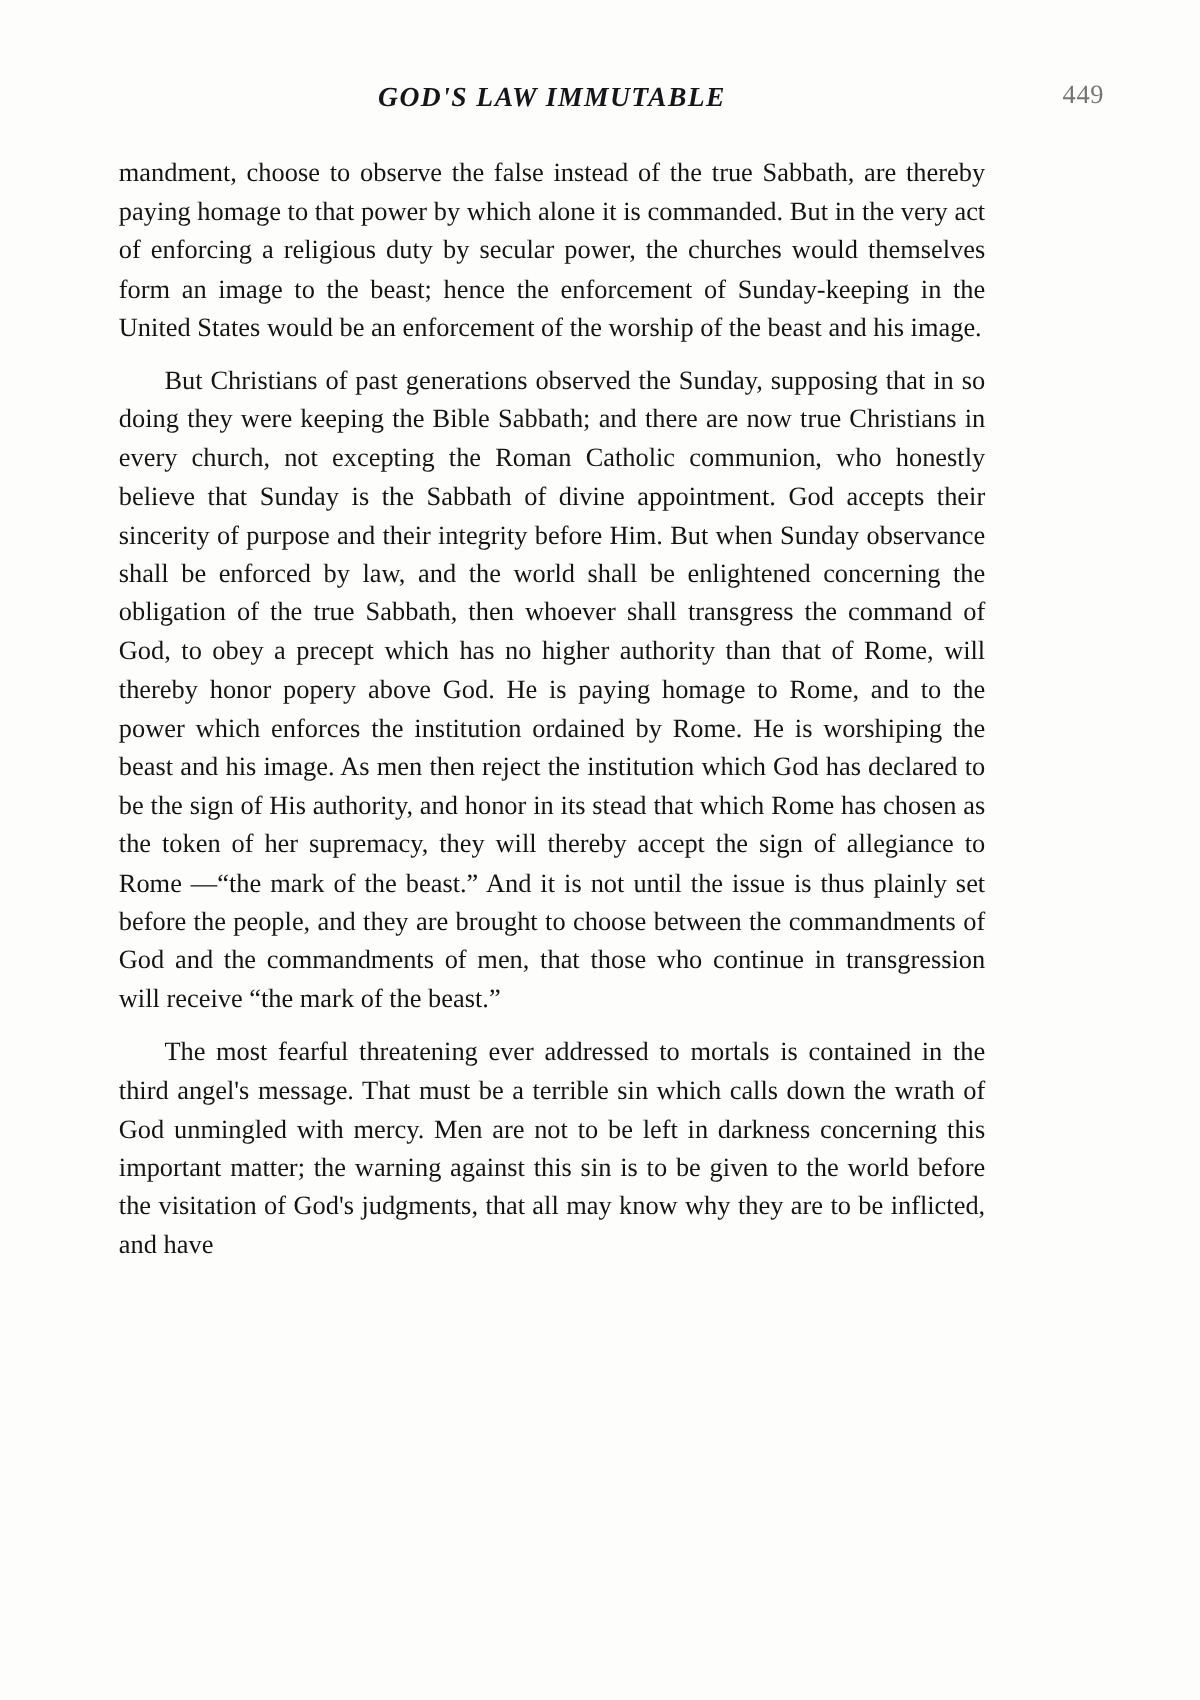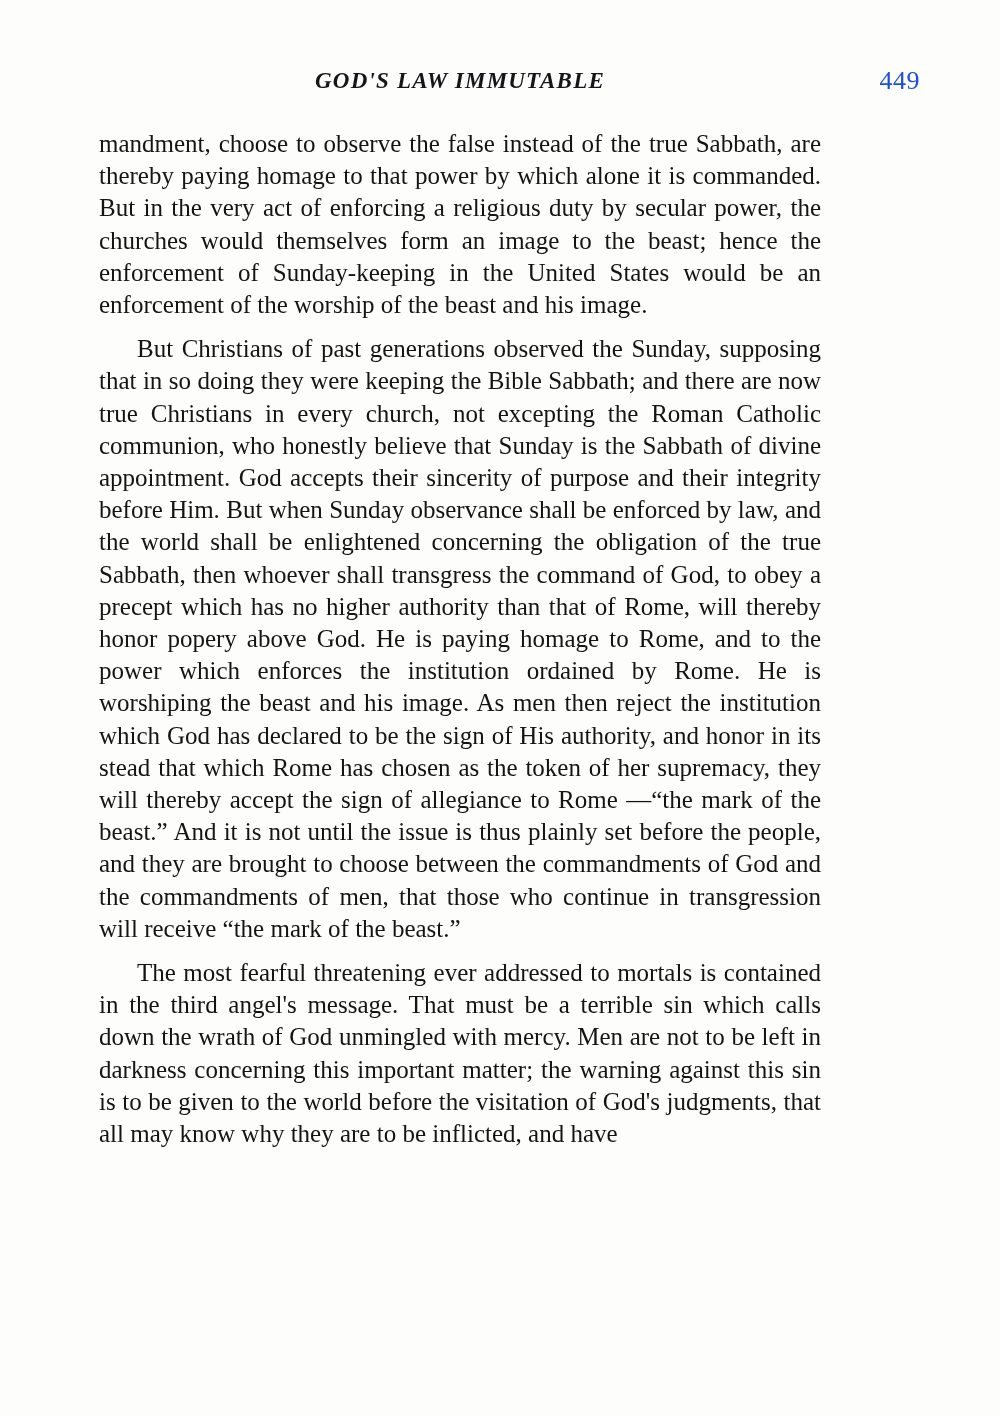--- a/index.html
+++ b/index.html
@@ -36,30 +36,30 @@
     font-weight: 700;
     font-size: 23px;
     letter-spacing: 1.2px;
     color: #16161a;
     white-space: nowrap;
   }
   .page-number {
     position: absolute;
     right: 80px;
     top: 66px;
-    font-size: 26px;
-    color: #1d4ed8;
+    font-size: 22px;
+    color: #737373;
     letter-spacing: 0.5px;
   }
   .body-text {
     position: absolute;
     left: 99px;
     top: 128px;
     width: 722px;
-    font-size: 25px;
+    font-size: 22px;
     line-height: 32.2px;
     text-align: justify;
     color: #141414;
   }
   .body-text p {
     margin: 0;
     text-indent: 0;
   }
   .body-text p.indent {
     text-indent: 38px;

